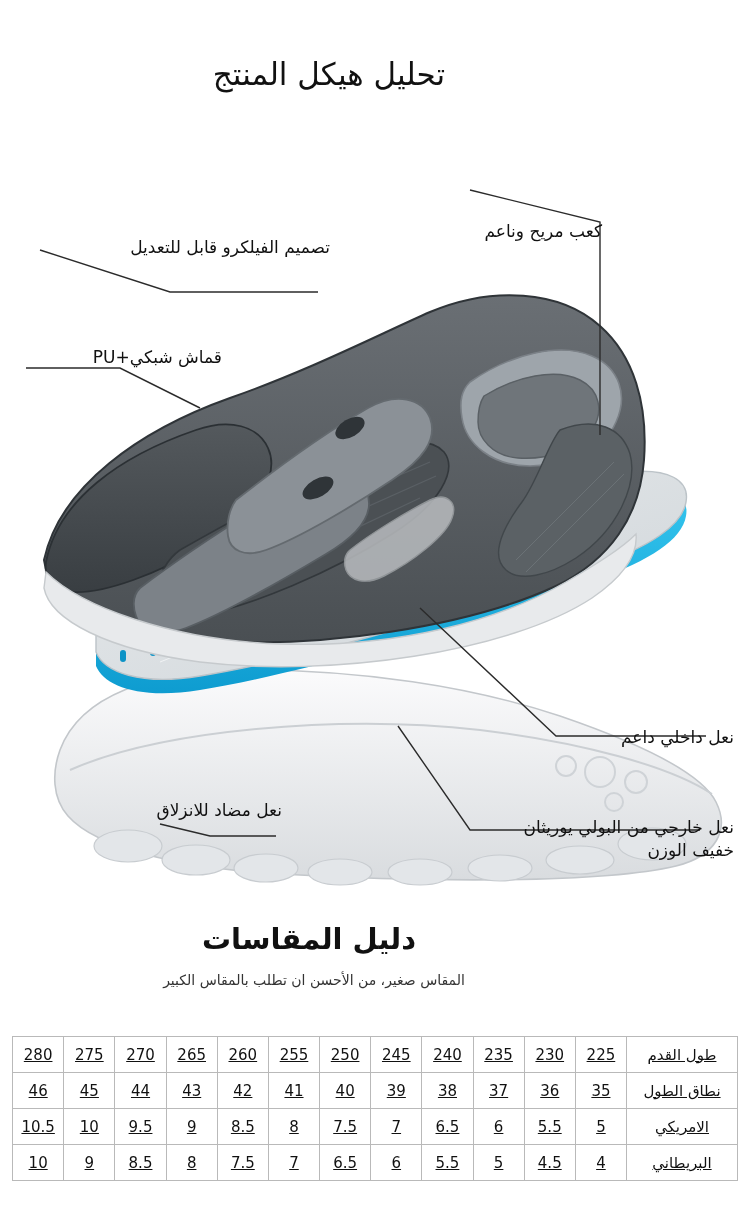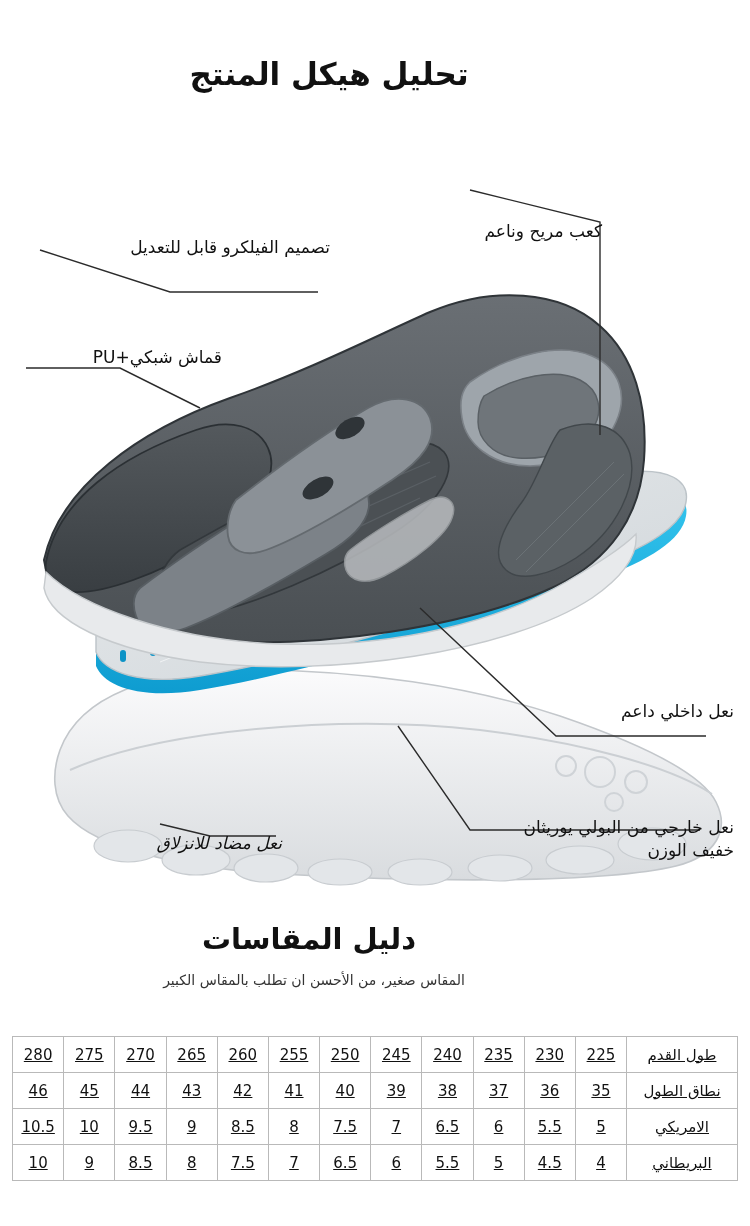--- a/index.html
+++ b/index.html
@@ -22,21 +22,21 @@
   }
 
   
   .main-title {
     position: absolute;
     top: 56px;
     left: 0;
     width: 658px;
     text-align: center;
     font-size: 31px;
-    font-weight: bold;
+    font-weight: normal;
     color: #111;
     letter-spacing: 0px;
     direction: rtl;
   }
   .size-title {
     position: absolute;
     top: 922px;
     left: 0;
     width: 618px;
     text-align: center;
@@ -260,23 +260,23 @@
         <path d="M398 596 L470 700 L700 700"></path>
 
         <path d="M160 694 L210 706 L276 706"></path>
       </g>
     </svg>
   </div>
 
   <div class="cal" style="top:176px; right:148px;margin-top:44px;">كعب مريح وناعم</div>
   <div class="cal" style="top:236px; right:420px;">تصميم الفيلكرو قابل للتعديل</div>
   <div class="cal" style="top:346px; right:528px;">قماش شبكي+PU</div>
-  <div class="cal" style="top:700px; right:16px;">نعل داخلي داعم</div>
+  <div class="cal" style="top:726px; right:16px;">نعل داخلي داعم</div>
   <div class="cal multi" style="top:816px; right:16px; text-align:right;">نعل خارجي من البولي يوريثان خفيف الوزن</div>
-  <div class="cal" style="top:832px; right:468px;font-style:italic;">نعل مضاد للانزلاق</div>
+  <div class="cal" style="top:799px; right:468px;">نعل مضاد للانزلاق</div>
 
   <div class="size-title">دليل المقاسات</div>
   <div class="size-sub">المقاس صغير، من الأحسن ان تطلب بالمقاس الكبير</div>
 
   <div class="tbl-wrap">
     <table class="size">
       <tbody>
         <tr>
           <td class="hdr">طول القدم</td>
           <td>225</td>

